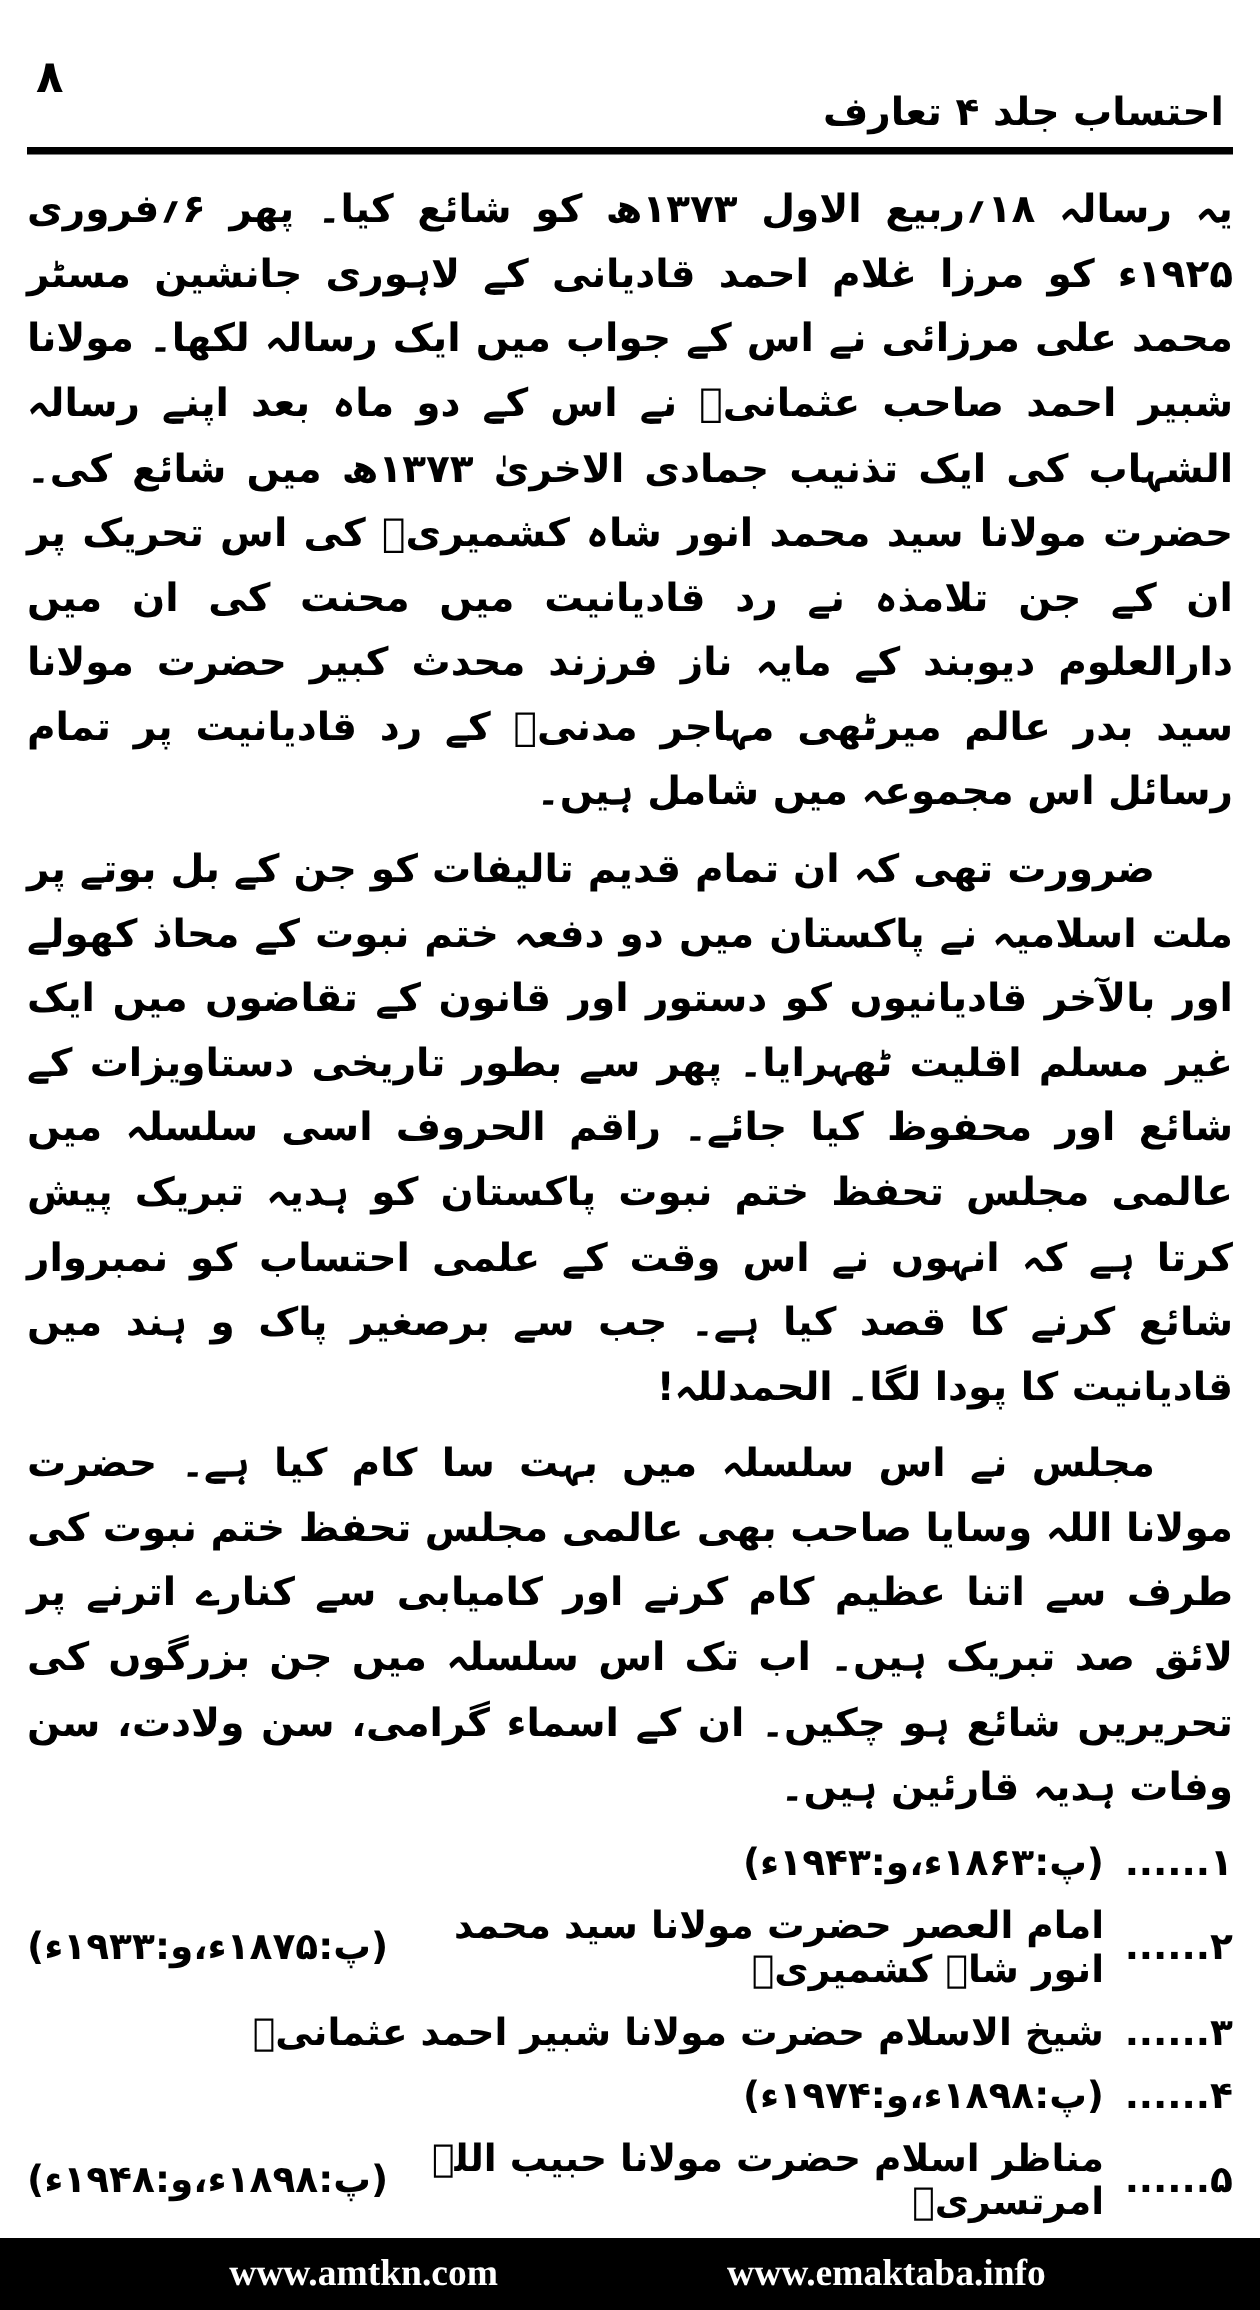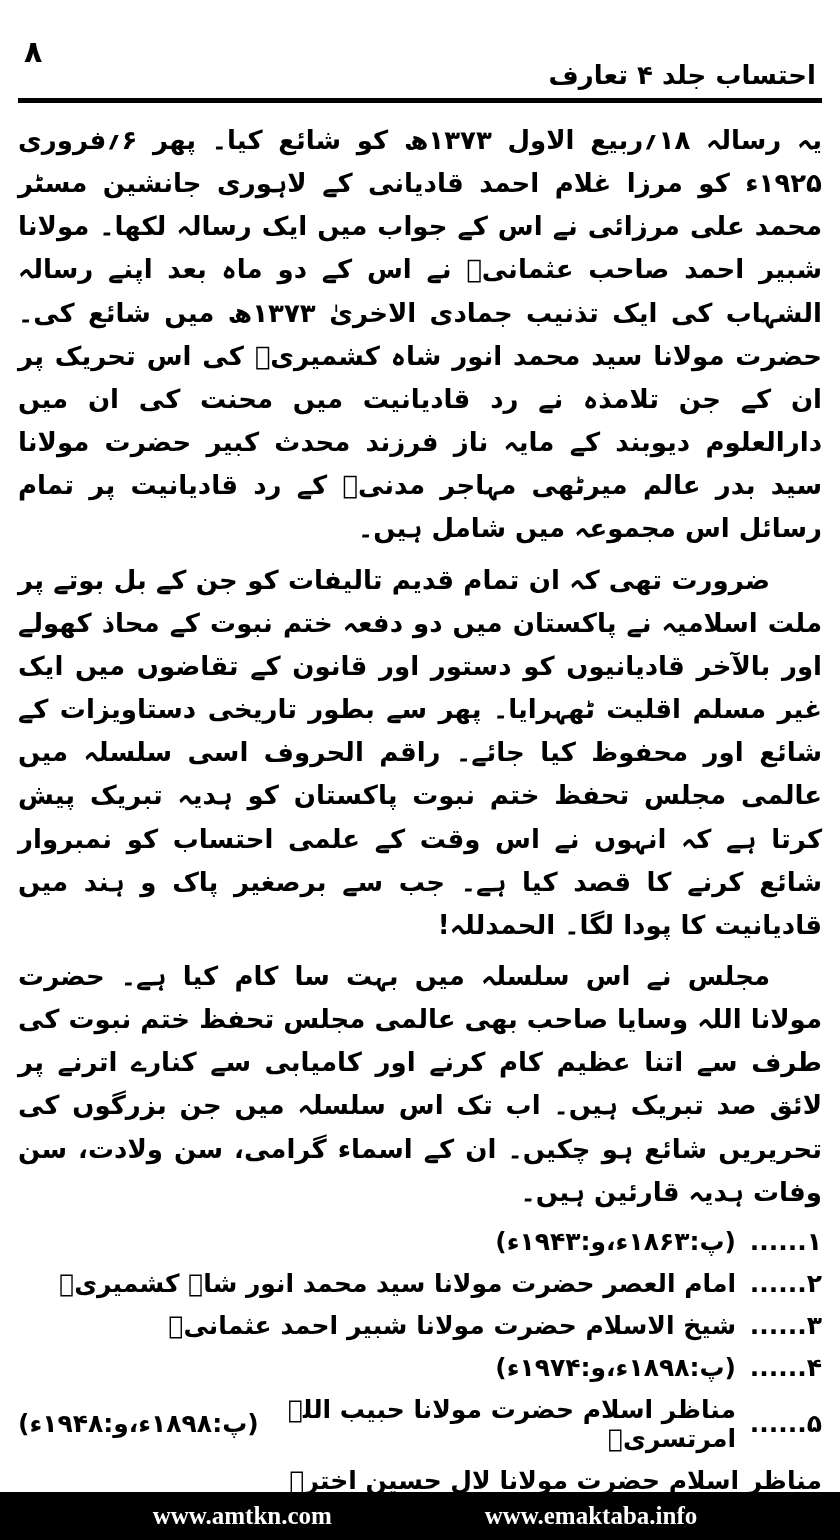--- a/index.html
+++ b/index.html
@@ -76,20 +76,21 @@
   <div class="list">
 
     <div class="list-row">
       <span class="cell-num"><span>۱</span><span>......</span></span>
       <span class="cell-dates">(پ:۱۸۶۳ء،و:۱۹۴۳ء)</span>
     </div>
 
     <div class="list-row">
       <span class="cell-num"><span>۲</span><span>......</span></span>
       <span class="cell-name">امام العصر حضرت مولانا سید محمد انور شاہ کشمیریؒ</span>
+      <span class="cell-dates">(پ:۱۸۷۵ء،و:۱۹۳۳ء)</span>
     </div>
 
     <div class="list-row">
       <span class="cell-num"><span>۳</span><span>......</span></span>
       <span class="cell-name">شیخ الاسلام حضرت مولانا شبیر احمد عثمانیؒ</span>
     </div>
 
     <div class="list-row">
       <span class="cell-num"><span>۴</span><span>......</span></span>
       <span class="cell-dates">(پ:۱۸۹۸ء،و:۱۹۷۴ء)</span>

